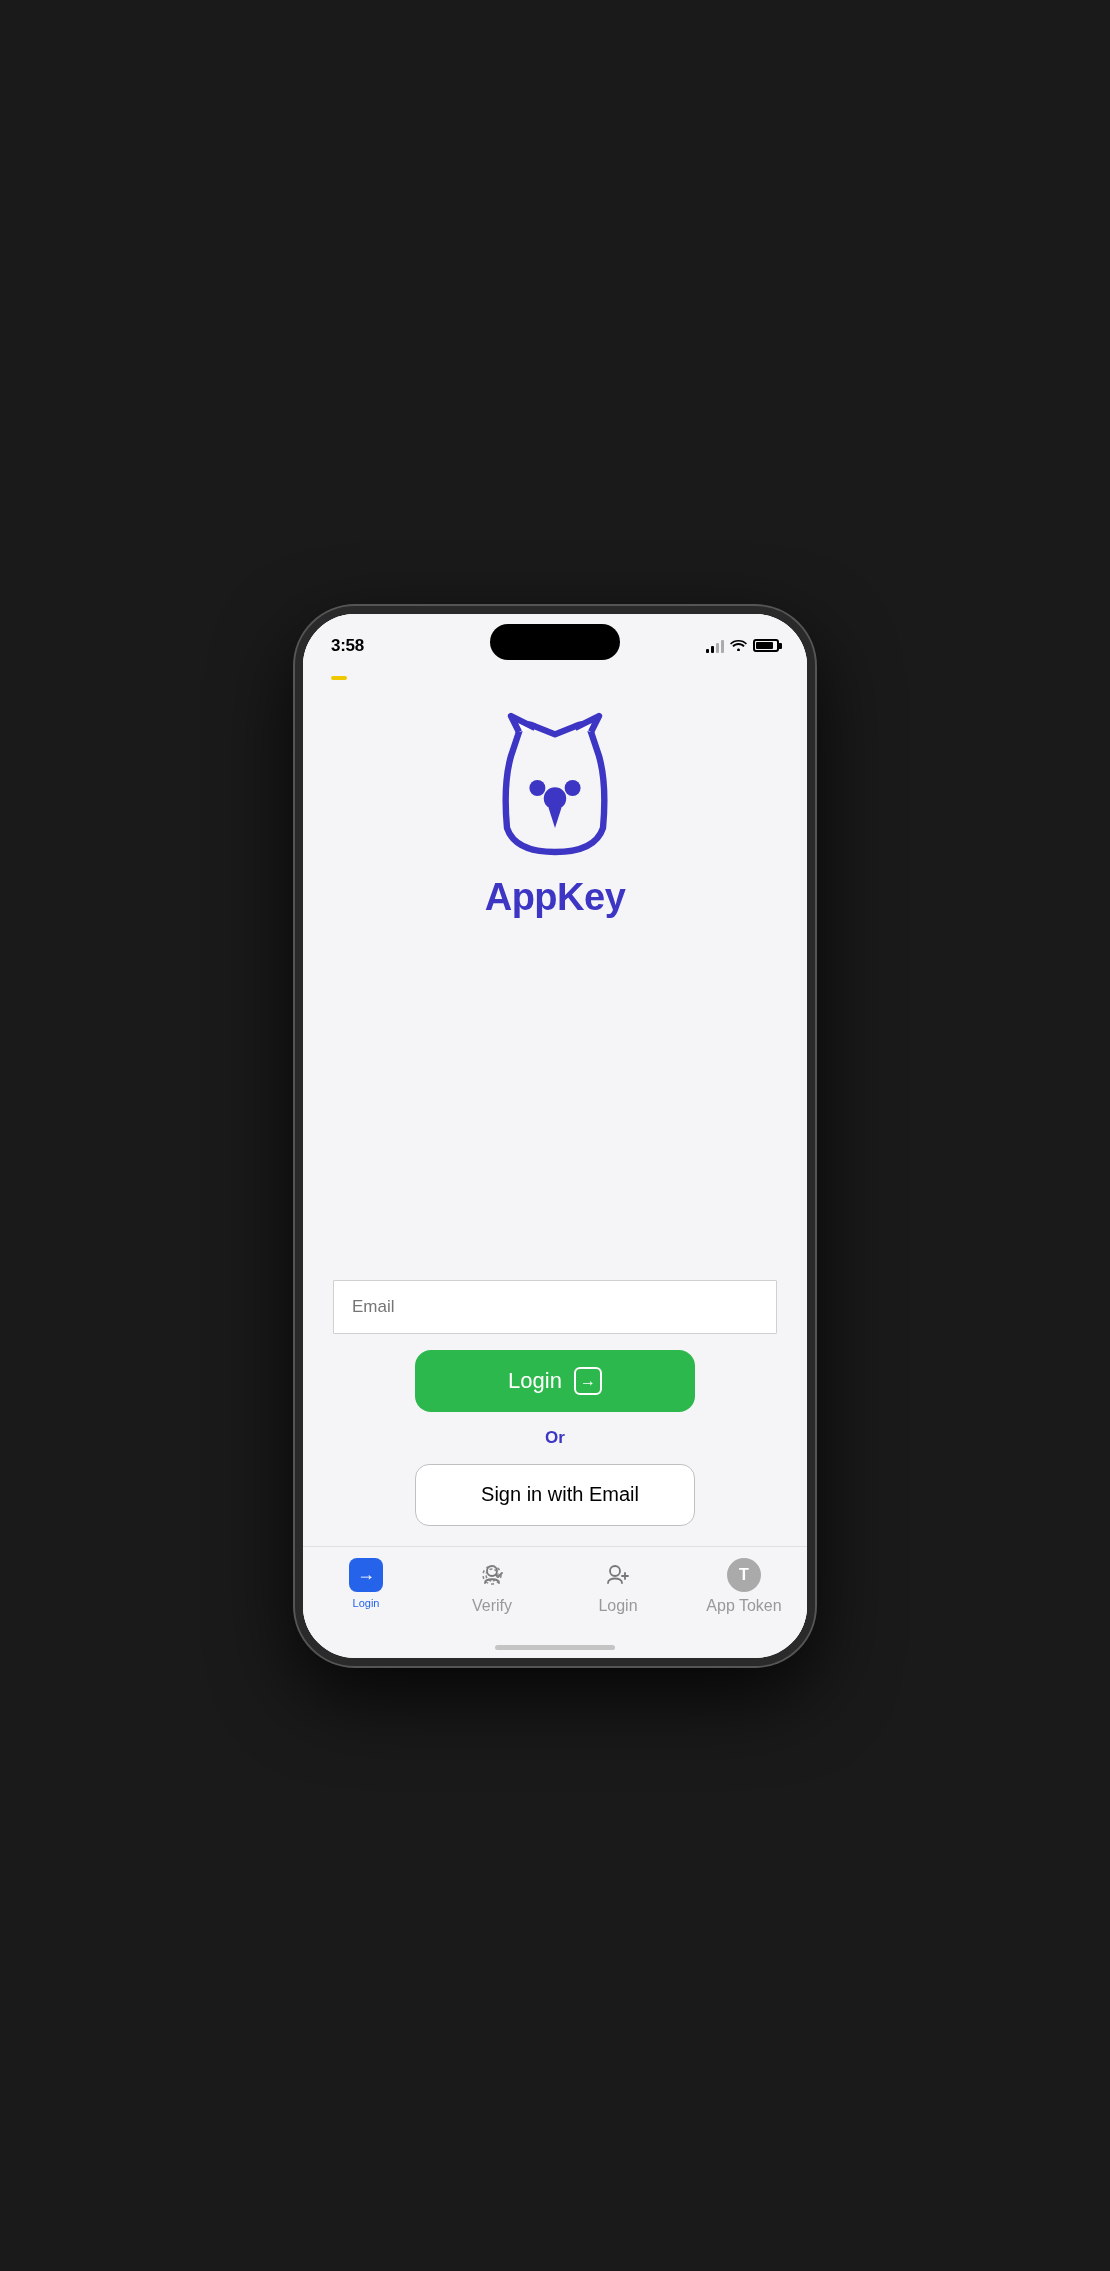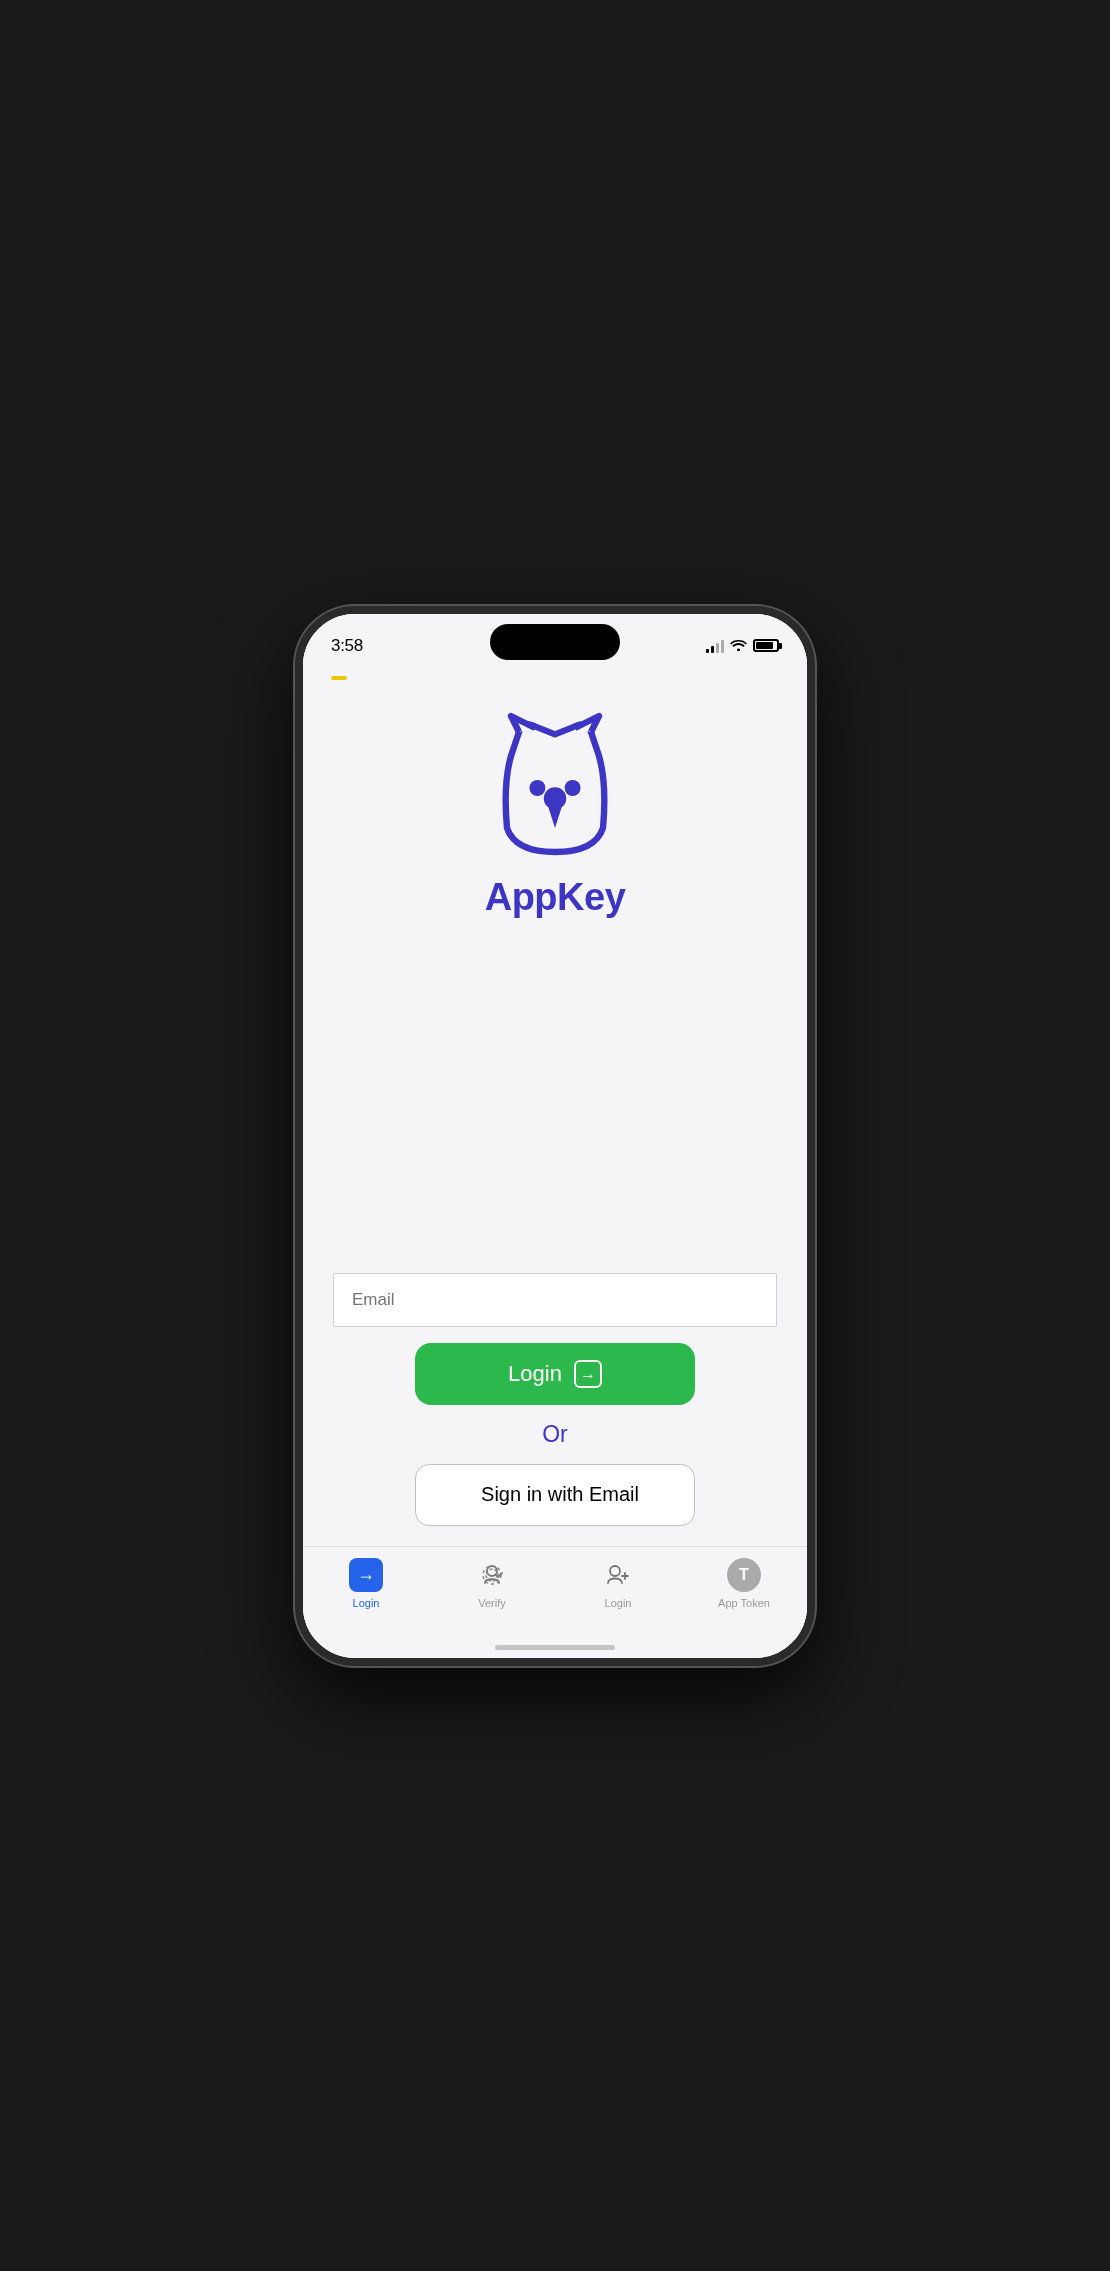--- a/index.html
+++ b/index.html
@@ -65,21 +65,21 @@
       display: flex;
       justify-content: space-between;
       align-items: center;
       padding: 14px 28px 0;
       height: 50px;
       background: #f5f5f7;
     }
 
     .status-time {
       font-size: 17px;
-      font-weight: 400;
+      font-weight: 700;
       color: #000;
       letter-spacing: -0.3px;
     }
 
     .status-icons {
       display: flex;
       align-items: center;
       gap: 6px;
     }
 
@@ -233,23 +233,23 @@
       border: 2px solid #fff;
       border-radius: 6px;
       display: flex;
       align-items: center;
       justify-content: center;
       color: #fff;
       font-size: 16px;
     }
 
     .or-text {
-      font-size: 23px;
+      font-size: 17px;
       color: #3d35c4;
-      font-weight: 400;
+      font-weight: 700;
     }
 
     .apple-signin-button {
       width: 280px;
       height: 62px;
       background: #fff;
       border: 1.5px solid #c0c0c0;
       border-radius: 14px;
       display: flex;
       align-items: center;
@@ -305,21 +305,21 @@
       background: #2563eb;
       border-radius: 8px;
       display: flex;
       align-items: center;
       justify-content: center;
       color: #fff;
       font-size: 18px;
     }
 
     .tab-label {
-      font-size: 11px;
+      font-size: 16px;
       color: #999;
     }
 
     .tab-label-active {
       font-size: 11px;
       color: #2563eb;
       font-weight: 500;
     }
 
     .home-indicator {

